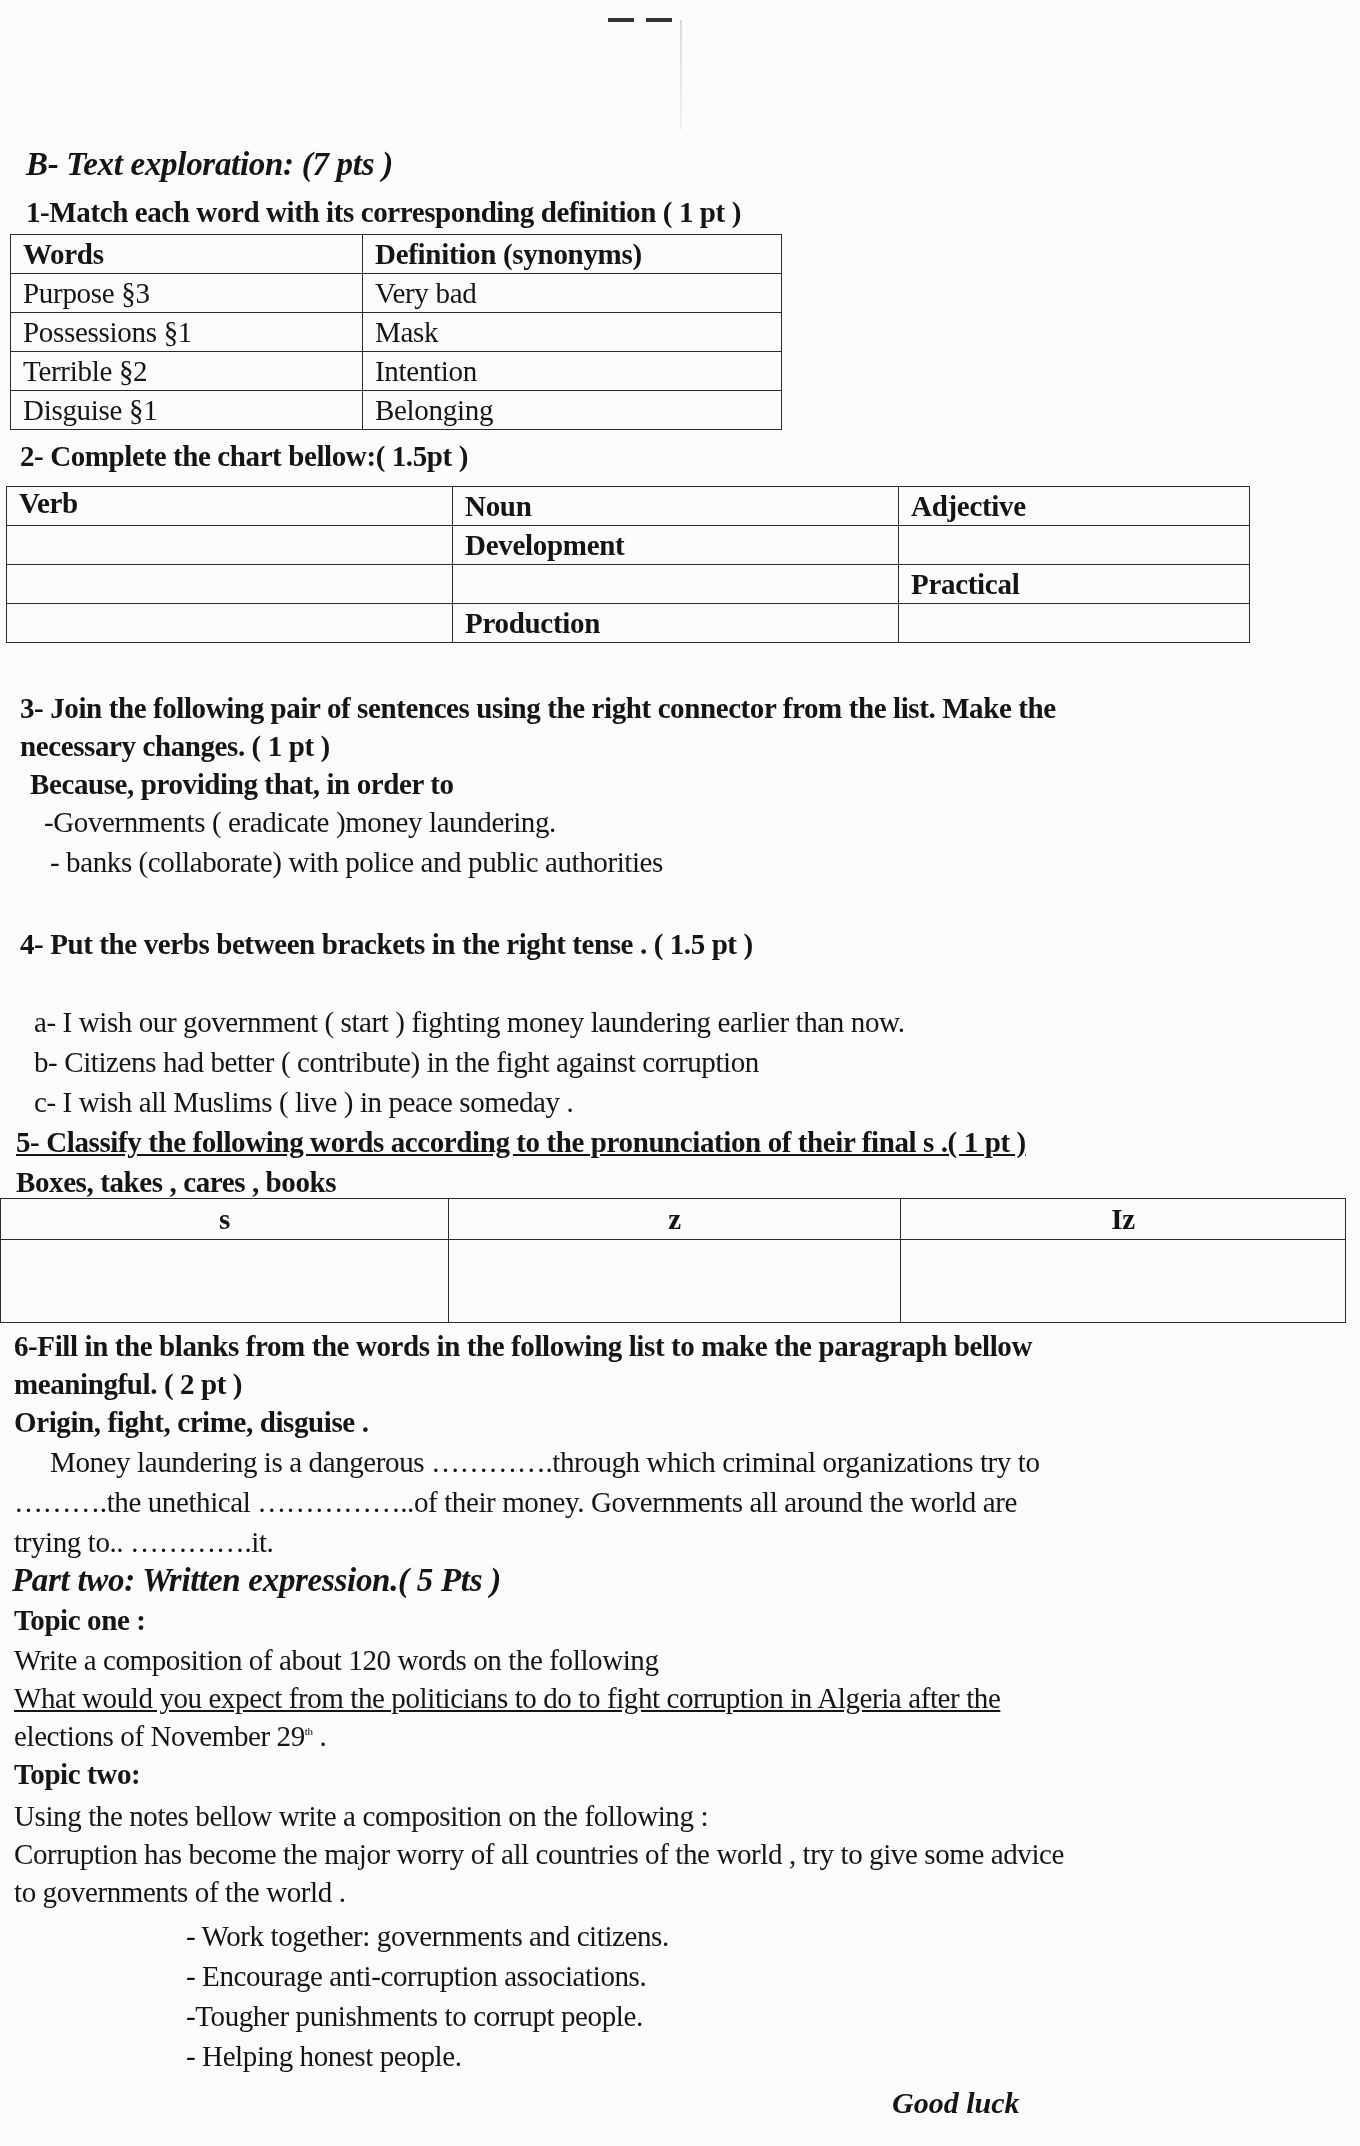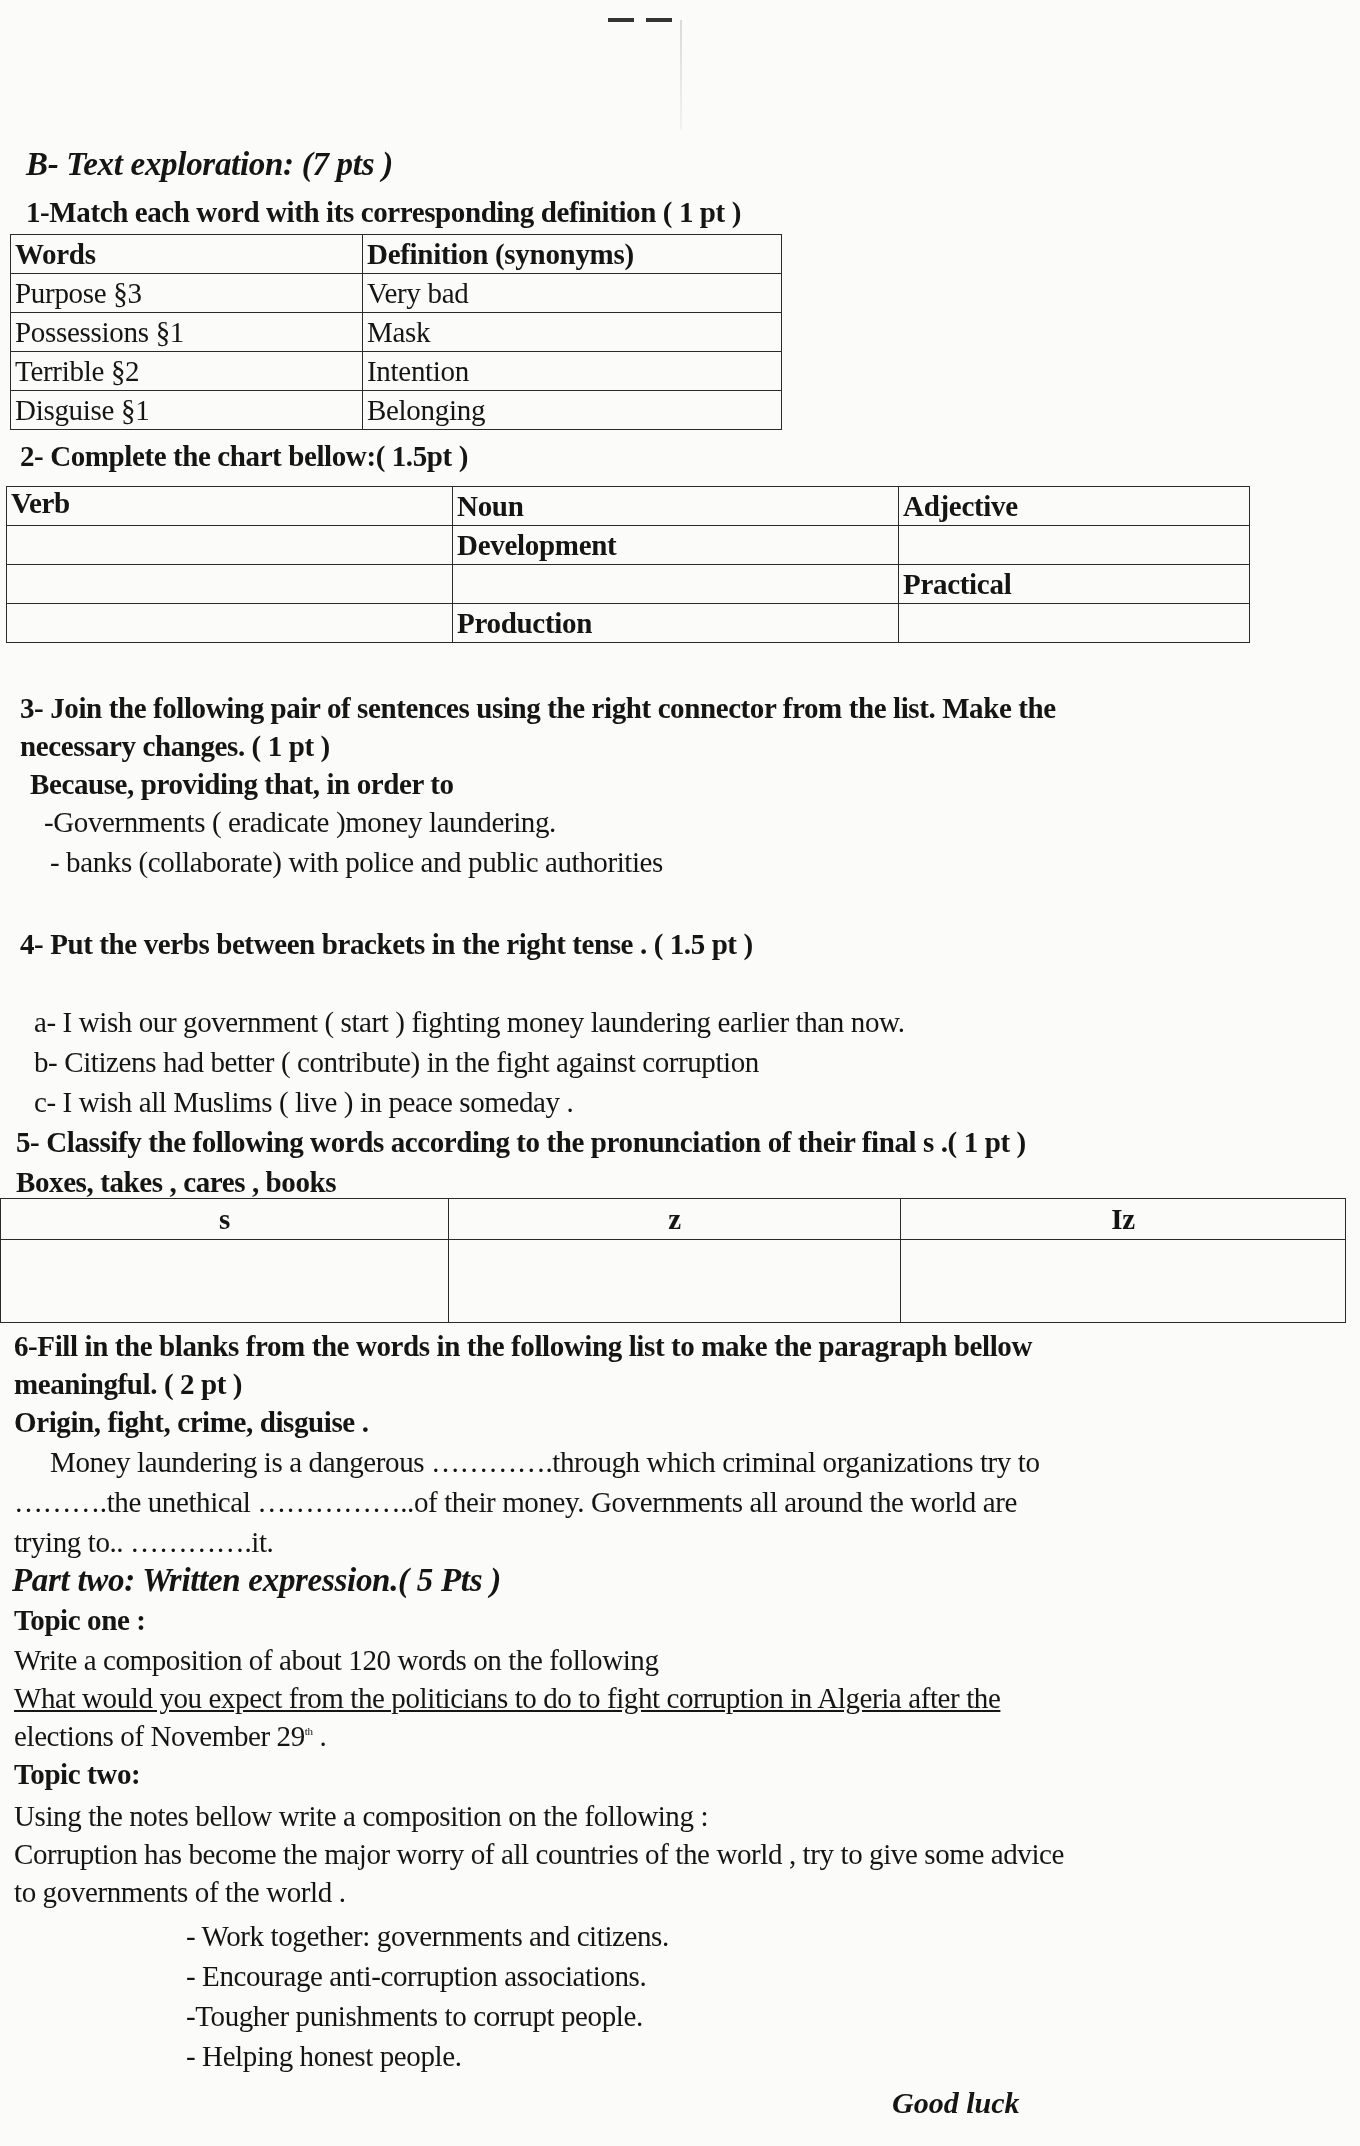--- a/index.html
+++ b/index.html
@@ -11,21 +11,21 @@
     .abs { position: absolute; }
     .staple { left: 608px; top: 8px; width: 80px; height: 8px; }
     .staple span { display: inline-block; height: 4px; width: 26px; background: #333; margin-right: 12px; }
     .crease { left: 680px; top: 20px; width: 2px; height: 110px; background: linear-gradient(#ccc, #eee); opacity: .7; }
 
     .h-italic { font-style: italic; font-weight: bold; font-size: 33px; letter-spacing: -0.3px; }
     .h-bold { font-weight: bold; font-size: 29px; letter-spacing: -0.4px; white-space: nowrap; }
     .txt { font-size: 29px; letter-spacing: -0.4px; white-space: nowrap; }
 
     table { border-collapse: collapse; position: absolute; }
-    td { border: 1.5px solid #2a2a2a; padding: 0 0 0 4px; vertical-align: middle; font-size: 29px; letter-spacing: -0.3px; }
+    td { border: 1.5px solid #2a2a2a; padding: 0 0 0 12px; vertical-align: middle; font-size: 29px; letter-spacing: -0.3px; }
     td.b { font-weight: bold; }
 
     #t1 { left: 10px; top: 234px; width: 772px; }
     #t1 td { height: 38px; }
     #t1 col.c1 { width: 352px; }
 
     #t2 { left: 6px; top: 486px; width: 1244px; }
     #t2 td { height: 38px; }
     #t2 td.verb { vertical-align: top; }
 
@@ -112,21 +112,21 @@
 <div class="abs h-bold" style="left:20px; top:730px;">necessary changes. ( 1 pt )</div>
 <div class="abs h-bold" style="left:20px; top:768px;margin-left:10px;">Because, providing that, in order to</div>
 <div class="abs txt" style="left:44px; top:806px;">-Governments ( eradicate )money laundering.</div>
 <div class="abs txt" style="left:50px; top:846px;">- banks (collaborate) with police and public authorities</div>
 
 <div class="abs h-bold" style="left:20px; top:928px;">4- Put the verbs between brackets in the right tense . ( 1.5 pt )</div>
 <div class="abs txt" style="left:34px; top:1006px;">a- I wish our government ( start ) fighting money laundering earlier than now.</div>
 <div class="abs txt" style="left:34px; top:1046px;text-align:center;">b- Citizens had better ( contribute) in the fight against corruption</div>
 <div class="abs txt" style="left:34px; top:1086px;">c- I wish all Muslims ( live ) in peace someday .</div>
 
-<div class="abs h-bold" style="left:16px; top:1126px;">5- Classify the following words according to the pronunciation of their final s .( 1 pt )</div>
+<div class="abs h-bold" style="left:16px; top:1126px;text-decoration:underline;">5- Classify the following words according to the pronunciation of their final s .( 1 pt )</div>
 <div class="abs h-bold" style="left:16px; top:1166px;">Boxes, takes , cares , books</div>
 
 <table id="t3">
   <colgroup>
       <col style="width:448px">
       <col style="width:452px">
       <col>
     </colgroup>
   <tbody>
       <tr class="hdr">

